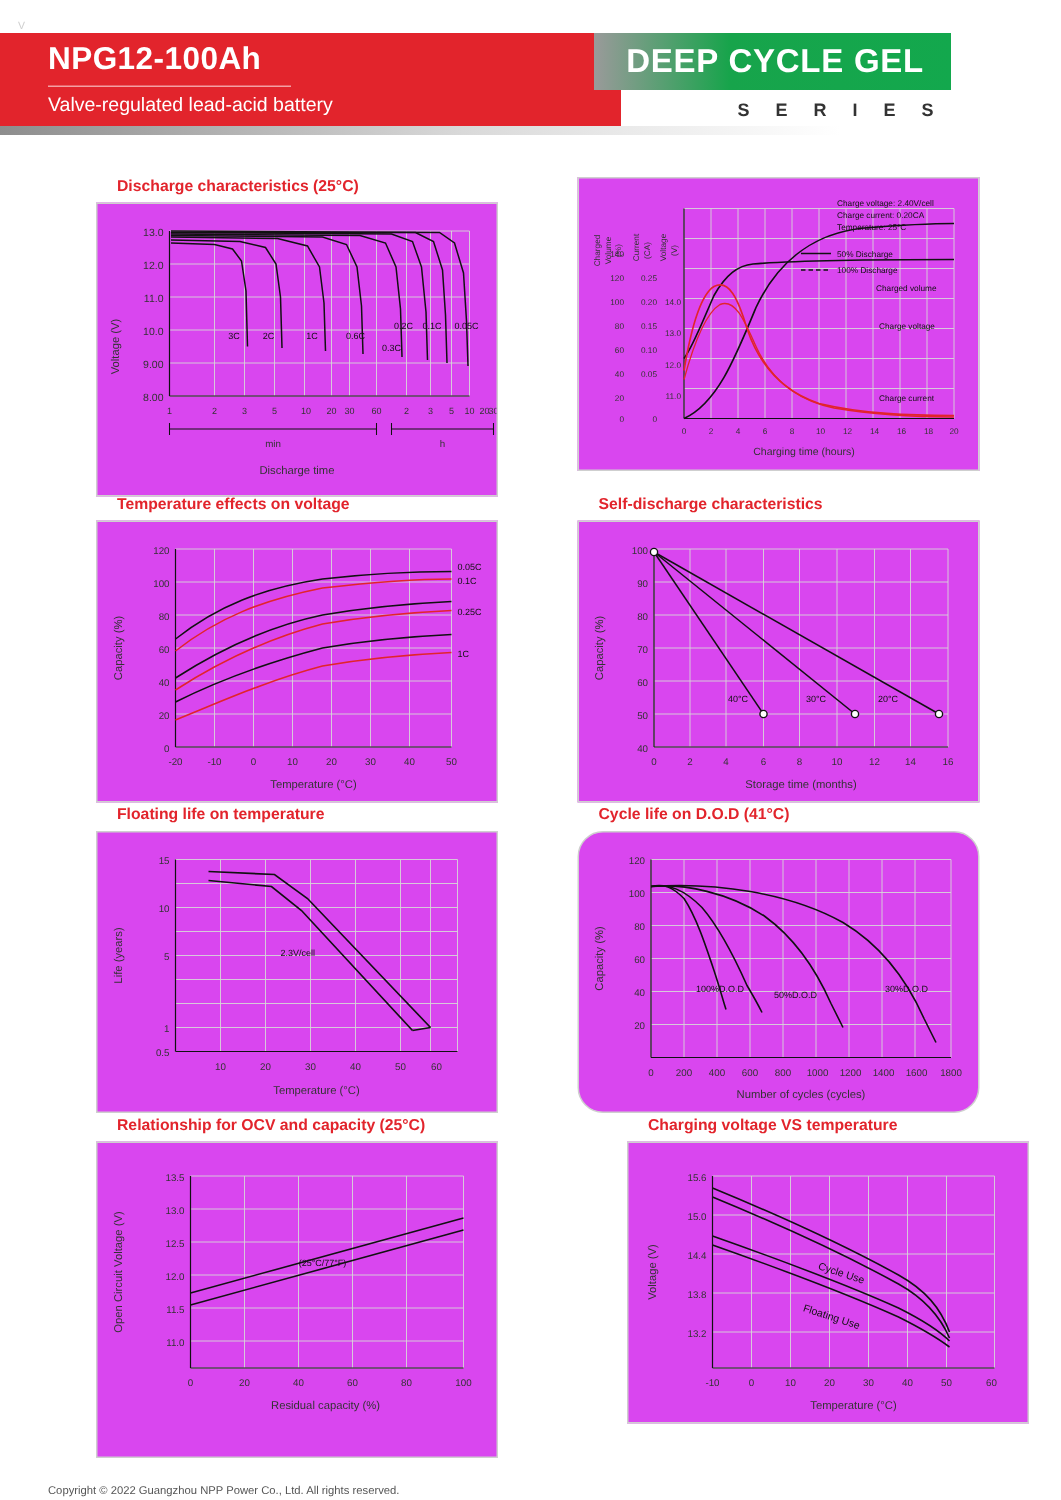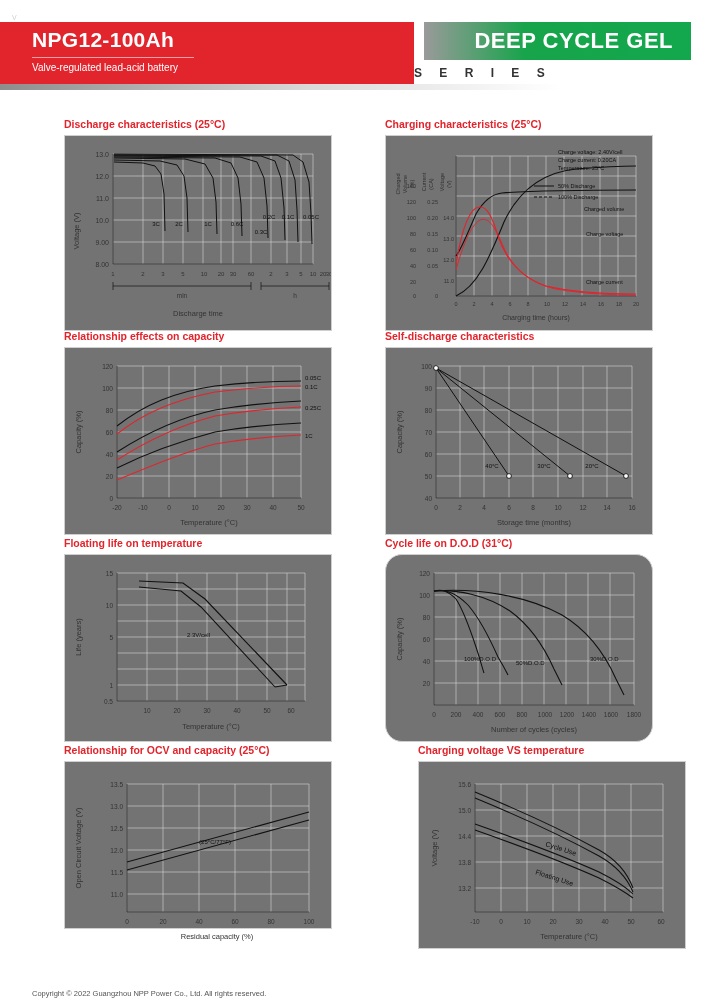--- a/index.html
+++ b/index.html
@@ -6,34 +6,34 @@
   body{
     width:707px;height:1000px;background:#ffffff;
     font-family:"Liberation Sans",sans-serif;
     color:#222;overflow:hidden;position:relative;
   }
   
   .header{position:absolute;left:0;top:22px;width:707px;height:62px;}
   .hdr-left{position:absolute;left:0;top:0;width:414px;height:62px;background:#e2242c;}
   .hdr-left .model{position:absolute;left:32px;top:6px;font-size:21px;font-weight:bold;color:#fff;letter-spacing:.3px;}
   .hdr-left .rule{position:absolute;left:32px;top:35px;width:162px;height:1px;background:#f4a0a4;}
-  .hdr-left .sub{position:absolute;left:32px;top:40px;font-size:10px;color:#fff;text-align:center;}
-  .hdr-right{position:absolute;left:424px;top:0;width:267px;height:38px;
+  .hdr-left .sub{position:absolute;left:32px;top:40px;font-size:13px;color:#fff;text-align:center;}
+  .hdr-right{position:absolute;left:396px;top:0;width:238px;height:38px;
              background:linear-gradient(90deg,#9a9a9a 0%,#17a44b 38%,#13a84d 100%);}
   .hdr-right .deep{position:absolute;right:18px;top:6px;font-size:22px;font-weight:bold;color:#fff;letter-spacing:.5px;}
   .hdr-grad2{position:absolute;left:0;top:84px;width:560px;height:6px;
              background:linear-gradient(90deg,#8d8d8d 0%,#d9d9d9 55%,#ffffff 100%);}
-  .series{position:absolute;left:414px;top:44px;width:293px;
+  .series{position:absolute;left:414px;top:44px;width:293px;text-align:center;
           font-size:12px;letter-spacing:7px;color:#333;font-weight:bold;}
   .corner-v{position:absolute;left:12px;top:14px;font-size:7px;color:#cfcfcf;}
 
   
   .panel{position:absolute;}
-  .ptitle{font-size:10.5px;font-weight:bold;color:#e2242c;margin:0 0 5px 0;}
-  .pbox{border:1px solid #cfcfcf;background:#737373;position:relative;box-sizing:border-box;}
+  .ptitle{font-size:10.5px;font-weight:bold;color:#e2242c;margin:0 0 5px 14px;}
+  .pbox{border:1px solid #cfcfcf;background:#d946ef;position:relative;box-sizing:border-box;}
   svg{display:block;}
   .footer{position:absolute;left:32px;top:975px;font-size:7.5px;color:#555;margin-top:14px;}
   text{font-family:"Liberation Sans",sans-serif;}
 </style>
 </head>
 <body>
 
 <div class="corner-v">V</div>
 <div class="header">
   <div class="hdr-left">
@@ -132,21 +132,20 @@
         <text x="204" y="83">0.2C</text>
           <text x="223" y="83">0.1C</text>
           <text x="246" y="83">0.05C</text>
       </g>
       <text x="14" y="95" font-size="7.5" fill="#333" transform="rotate(-90 14 95)" text-anchor="middle">Voltage (V)</text>
     </svg>
   </div>
 </div>
 
 <div class="panel" style="left:385px;top:118px;width:268px;">
-  <div class="ptitle">Charging characteristics (25°C)</div>
   <div class="pbox" style="width:268px;height:196px;">
     <svg width="266" height="194" viewBox="0 0 266 194">
       <g stroke="#d7d7d7" stroke-width="0.6">
         <line x1="70" y1="20" x2="250" y2="20"></line>
           <line x1="70" y1="40" x2="250" y2="40"></line>
         <line x1="70" y1="60" x2="250" y2="60"></line>
           <line x1="70" y1="80" x2="250" y2="80"></line>
         <line x1="70" y1="100" x2="250" y2="100"></line>
           <line x1="70" y1="120" x2="250" y2="120"></line>
         <line x1="70" y1="140" x2="250" y2="140"></line>
@@ -234,21 +233,21 @@
       <text x="28" y="48" font-size="5.5" fill="#333" transform="rotate(-90 28 48)" text-anchor="middle">(%)</text>
       <text x="40" y="46" font-size="5.5" fill="#333" transform="rotate(-90 40 46)" text-anchor="middle">Current</text>
       <text x="47" y="48" font-size="5.5" fill="#333" transform="rotate(-90 47 48)" text-anchor="middle">(CA)</text>
       <text x="58" y="46" font-size="5.5" fill="#333" transform="rotate(-90 58 46)" text-anchor="middle">Voltage</text>
       <text x="65" y="48" font-size="5.5" fill="#333" transform="rotate(-90 65 48)" text-anchor="middle">(V)</text>
     </svg>
   </div>
 </div>
 
 <div class="panel" style="left:64px;top:330px;width:268px;">
-  <div class="ptitle">Relationship effects on capacity</div>
+  <div class="ptitle">Temperature effects on voltage</div>
   <div class="pbox" style="width:268px;height:188px;">
     <svg width="266" height="186" viewBox="0 0 266 186">
       <g stroke="#d7d7d7" stroke-width="0.6">
         <line x1="52" y1="18" x2="236" y2="18"></line>
           <line x1="52" y1="40" x2="236" y2="40"></line>
         <line x1="52" y1="62" x2="236" y2="62"></line>
           <line x1="52" y1="84" x2="236" y2="84"></line>
         <line x1="52" y1="106" x2="236" y2="106"></line>
           <line x1="52" y1="128" x2="236" y2="128"></line>
         <line x1="52" y1="150" x2="236" y2="150"></line>
@@ -420,21 +419,21 @@
           <text x="202" y="158">50</text>
           <text x="226" y="158">60</text>
       </g>
       <text x="146" y="174" font-size="7.5" fill="#333" text-anchor="middle">Temperature (°C)</text>
       <text x="16" y="82" font-size="7.5" fill="#333" transform="rotate(-90 16 82)" text-anchor="middle">Life (years)</text>
     </svg>
   </div>
 </div>
 
 <div class="panel" style="left:385px;top:537px;width:268px;">
-  <div class="ptitle">Cycle life on D.O.D (31°C)</div>
+  <div class="ptitle">Cycle life on D.O.D (41°C)</div>
   <div class="pbox" style="width:268px;height:188px;border-radius:17px;">
     <svg width="266" height="186" viewBox="0 0 266 186">
       <g stroke="#d7d7d7" stroke-width="0.6">
         <line x1="48" y1="18" x2="248" y2="18"></line>
           <line x1="48" y1="40" x2="248" y2="40"></line>
         <line x1="48" y1="62" x2="248" y2="62"></line>
           <line x1="48" y1="84" x2="248" y2="84"></line>
         <line x1="48" y1="106" x2="248" y2="106"></line>
           <line x1="48" y1="128" x2="248" y2="128"></line>
         <line x1="48" y1="150" x2="248" y2="150"></line>
@@ -485,21 +484,21 @@
         <text x="248" y="162">1800</text>
       </g>
       <text x="148" y="177" font-size="7.5" fill="#333" text-anchor="middle">Number of cycles (cycles)</text>
       <text x="16" y="84" font-size="7.5" fill="#333" transform="rotate(-90 16 84)" text-anchor="middle">Capacity (%)</text>
     </svg>
   </div>
 </div>
 
 <div class="panel" style="left:64px;top:744px;width:268px;">
   <div class="ptitle">Relationship for OCV and capacity (25°C)</div>
-  <div class="pbox" style="width:268px;height:168px;">
+  <div class="pbox" style="width:268px;height:211px;">
     <svg width="266" height="186" viewBox="0 0 266 186">
       <g stroke="#d7d7d7" stroke-width="0.6">
         <line x1="62" y1="22" x2="244" y2="22"></line>
           <line x1="62" y1="44" x2="244" y2="44"></line>
         <line x1="62" y1="66" x2="244" y2="66"></line>
           <line x1="62" y1="88" x2="244" y2="88"></line>
         <line x1="62" y1="110" x2="244" y2="110"></line>
           <line x1="62" y1="132" x2="244" y2="132"></line>
         <line x1="62" y1="150" x2="244" y2="150"></line>
         <line x1="62" y1="22" x2="62" y2="150"></line>

